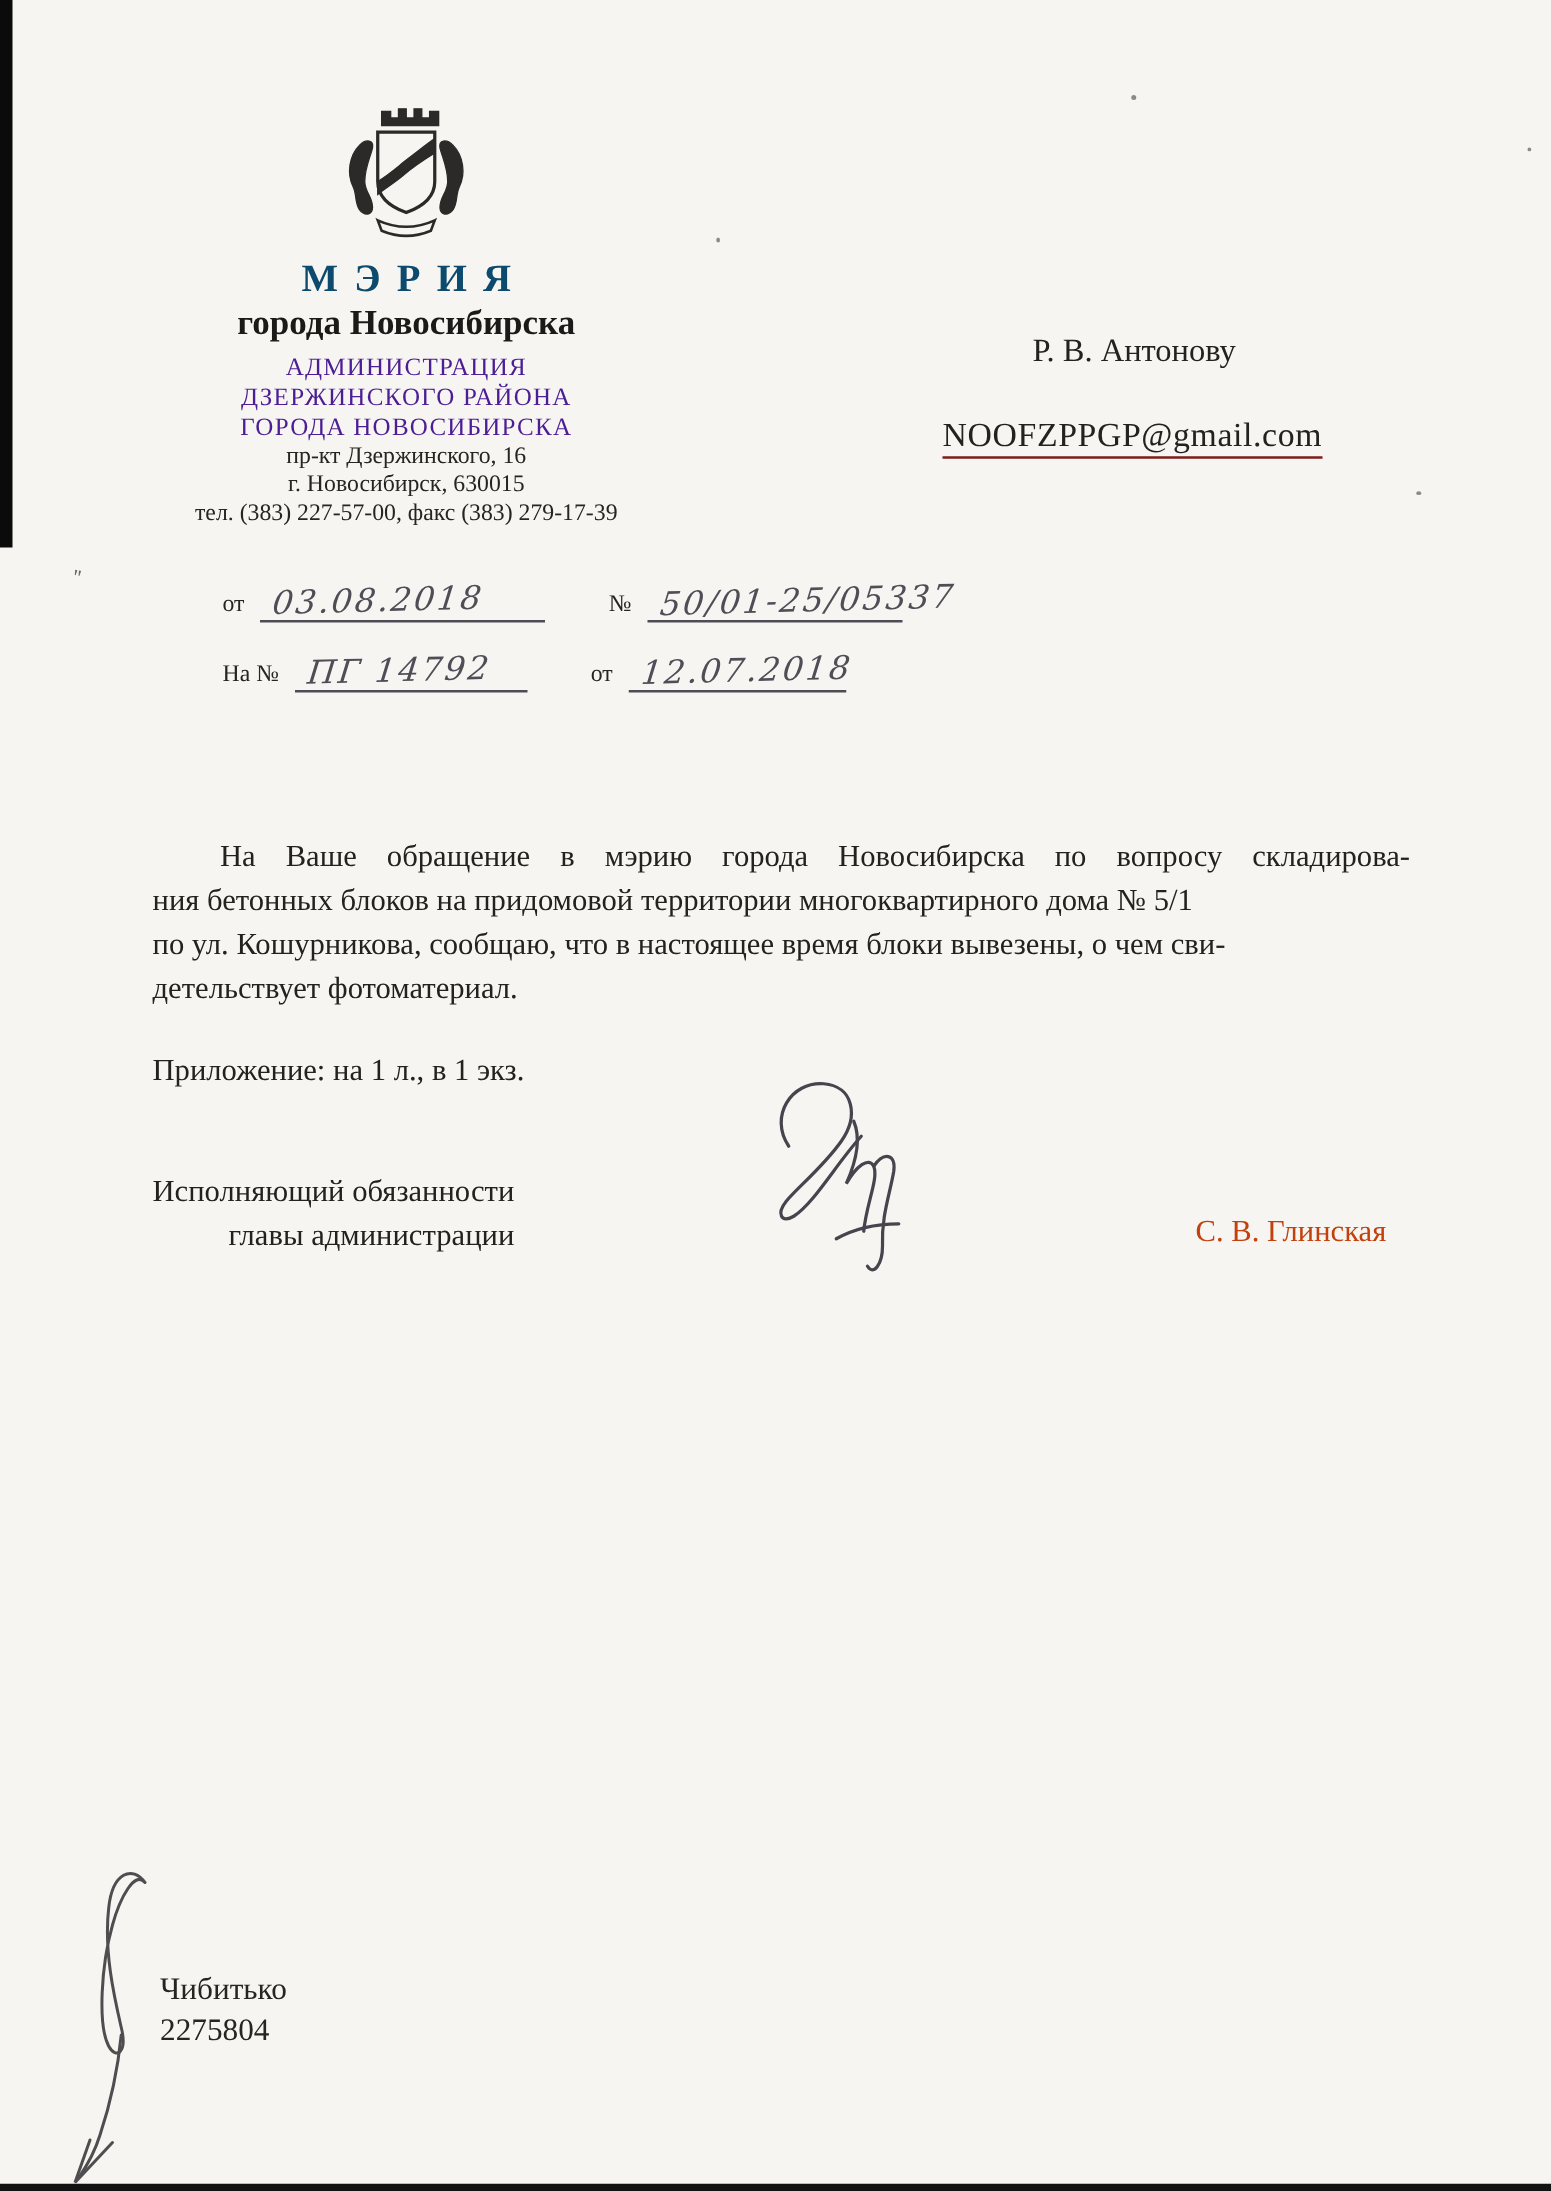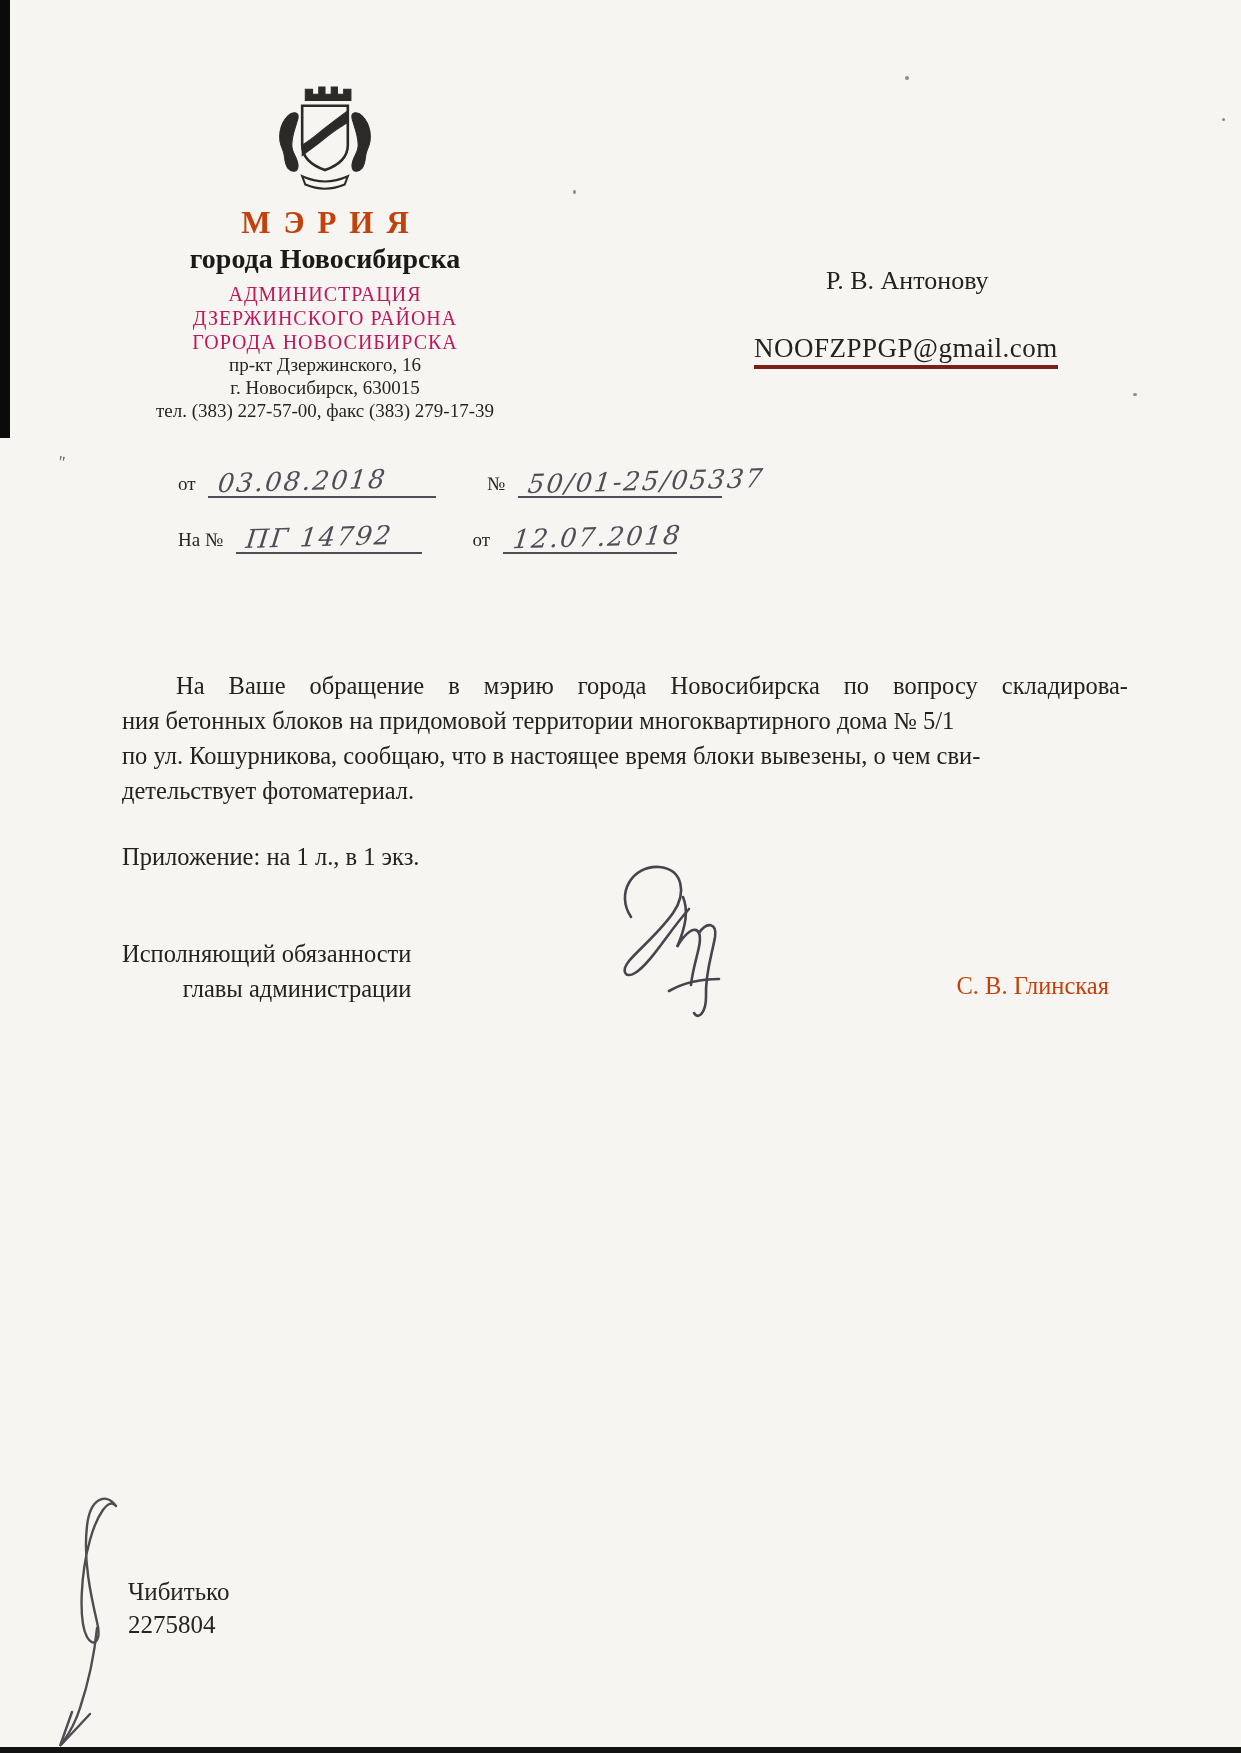--- a/index.html
+++ b/index.html
@@ -14,23 +14,23 @@
     color: #22201e;
   }
   
   .edge-left   { position: absolute; left: 0; top: 0; width: 10px; height: 438px; background: #0b0b0b; }
   .edge-bottom { position: absolute; left: 0; bottom: 0; width: 100%; height: 6px; background: #121212; }
   .speck { position: absolute; background: #8d8a84; border-radius: 50%; }
 
   
   .org-head { position: absolute; left: 110px; top: 85px; width: 430px; text-align: center; }
   .emblem { display: block; margin: 0 auto 8px auto; }
-  .org-title-1 { font-size: 31px; font-weight: bold; letter-spacing: 13px; padding-left: 13px; color: #c2410c; }
+  .org-title-1 { font-size: 31px; font-weight: bold; letter-spacing: 13px; padding-left: 13px; color: #0c4a6e; }
   .org-title-2 { font-size: 28px; font-weight: bold; margin-top: 2px; color: #1c1a18; }
-  .org-sub { font-size: 20px; letter-spacing: 1px; line-height: 22px; margin-top: 2px; color: #be185d; }
+  .org-sub { font-size: 20px; letter-spacing: 1px; line-height: 22px; margin-top: 2px; color: #4c1d95; }
   .org-sub-first { margin-top: 8px; }
   .addr { font-size: 19px; line-height: 23px; color: #27251f; }
   .addr-first { }
 
   
   .ref-row { position: absolute; left: 140px; white-space: nowrap; font-size: 19px; color: #27251f; }
   .ref-row-1 { top: 466px; }
   .ref-row-2 { top: 522px; }
   .ref-label { display: inline-block; vertical-align: baseline; margin-left: 38px; }
   .hand-field {
@@ -55,21 +55,21 @@
   .f-date1 { width: 212px; }
   .f-num1  { width: 188px; }
   .f-num2  { width: 170px; }
   .f-date2 { width: 158px; }
 
   
   .recipient-name { position: absolute; left: 826px; top: 266px; font-size: 26px; color: #242220; }
   .recipient-email {
     position: absolute; left: 754px; top: 333px; font-size: 27px;
     letter-spacing: 0.5px; color: #242220;
-    border-bottom: 4px solid #7f1d1d; padding-bottom: 1px;
+    border-bottom: 2px solid #7f1d1d; padding-bottom: 1px;
   }
 
   
   .body-text { position: absolute; left: 122px; width: 1006px; font-size: 24.5px; color: #242220; }
   .bline { height: 35px; line-height: 35px; white-space: nowrap; }
   .bjust { text-align: justify; text-align-last: justify; white-space: normal; }
   .bl-0 { position: absolute; top: 668px; padding-left: 54px; width: 952px; }
   .bl-1 { position: absolute; top: 703px; }
   .bl-2 { position: absolute; top: 738px; }
   .bl-3 { position: absolute; top: 773px; }

